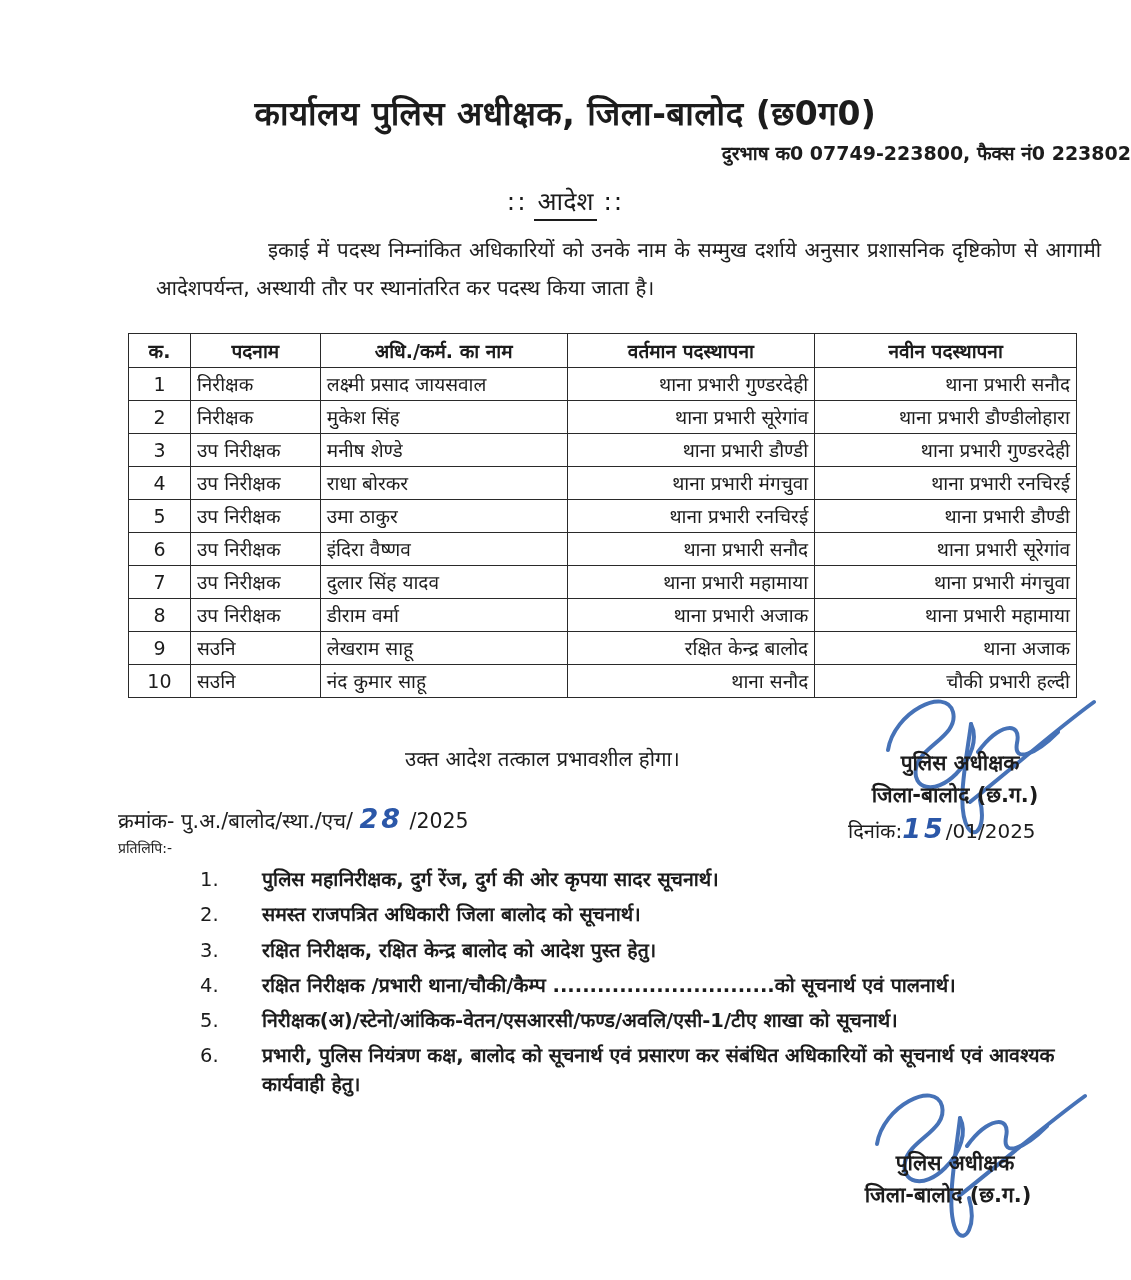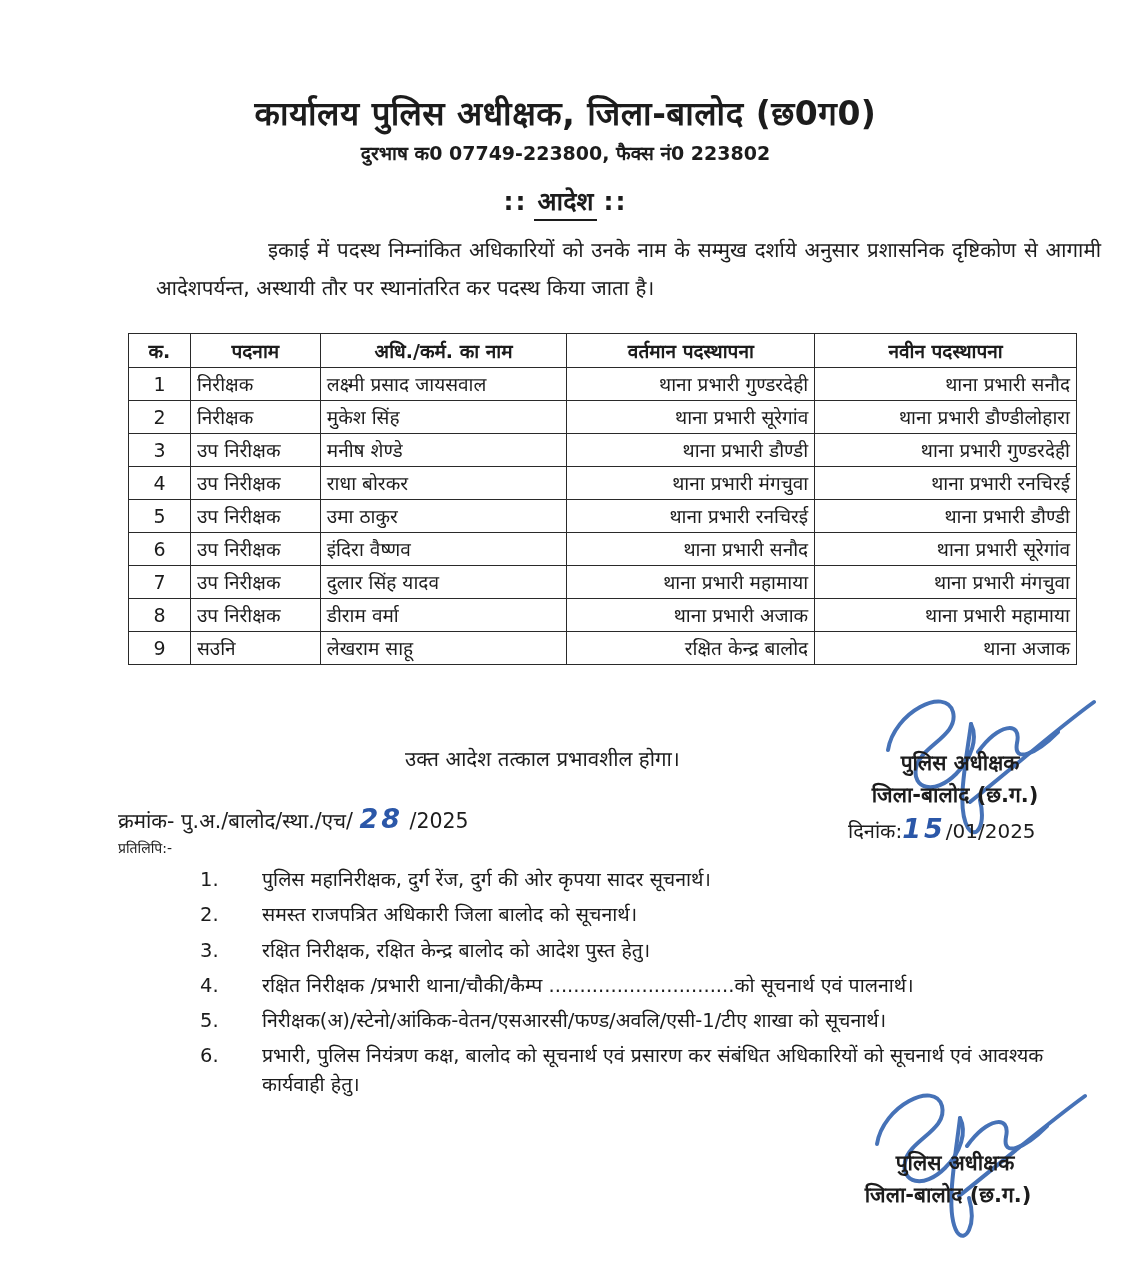--- a/index.html
+++ b/index.html
@@ -20,29 +20,29 @@
 
   .office-title {
     top: 90px; left: 0; width: 100%;
     text-align: center;
     font-size: 33px;
     font-weight: bold;
     letter-spacing: 0.5px;
   }
   .contact-line {
     top: 140px; left: 0; width: 100%;
-    text-align: center;
+    text-align: right;
     font-size: 19px;
     font-weight: bold;
   }
   .order-title-wrap {
     top: 183px; left: 0; width: 100%;
     text-align: center;
     font-size: 25px;
-    font-weight: bold;
+    font-weight: normal;
   }
   .order-title-wrap .decor { letter-spacing: 2px; }
   .order-title-wrap .order-word {
     display: inline-block;
     border-bottom: 2.5px solid #1c1c1c;
     padding: 0 4px 2px 4px;
     margin: 0 6px;
   }
 
   .intro-para {
@@ -121,21 +121,21 @@
   }
   .copy-item {
     display: flex;
     font-size: 19.5px;
     line-height: 1.45;
     margin-bottom: 7px;
   }
   .copy-num {
     flex: 0 0 62px;
   }
-  .copy-text { flex: 1 1 auto; }
+  .copy-text { flex: 1 1 auto; font-weight: bold; }
 
   .sig-bot-designation {
     top: 1148px; left: 855px; width: 200px;
     text-align: center;
     font-size: 21px; font-weight: bold;
   }
   .sig-bot-district {
     top: 1180px; left: 838px; width: 220px;
     text-align: center;
     font-size: 21px; font-weight: bold;
@@ -227,20 +227,27 @@
         <td class="c-left">डीराम वर्मा</td>
         <td class="c-left2">थाना प्रभारी अजाक</td>
         <td class="c-left2">थाना प्रभारी महामाया</td>
       </tr>
       <tr>
         <td class="c-sno">9</td>
         <td class="c-left">सउनि</td>
         <td class="c-left">लेखराम साहू</td>
         <td class="c-left2">रक्षित केन्द्र बालोद</td>
         <td class="c-left2">थाना अजाक</td>
+      </tr>
+      <tr>
+        <td class="c-sno">10</td>
+        <td class="c-left">सउनि</td>
+        <td class="c-left">नंद कुमार साहू</td>
+        <td class="c-left2">थाना सनौद</td>
+        <td class="c-left2">चौकी प्रभारी हल्दी</td>
       </tr>
     </tbody>
   </table>
 
   <div class="abs effect-line">उक्त आदेश तत्काल प्रभावशील होगा।</div>
 
   <svg class="abs sig-svg" style="top:680px; left:858px;" width="250" height="175" viewBox="0 0 250 175">
     <g fill="none" stroke="#2d5fae" stroke-width="4" stroke-linecap="round" opacity="0.88">
       <path d="M30,70 C36,32 88,6 95,32 C101,56 62,66 58,88 C54,108 76,116 98,94 C114,78 120,58 113,44"></path>
       <path d="M113,44 C108,82 98,128 110,148 C118,160 128,146 122,120"></path>

